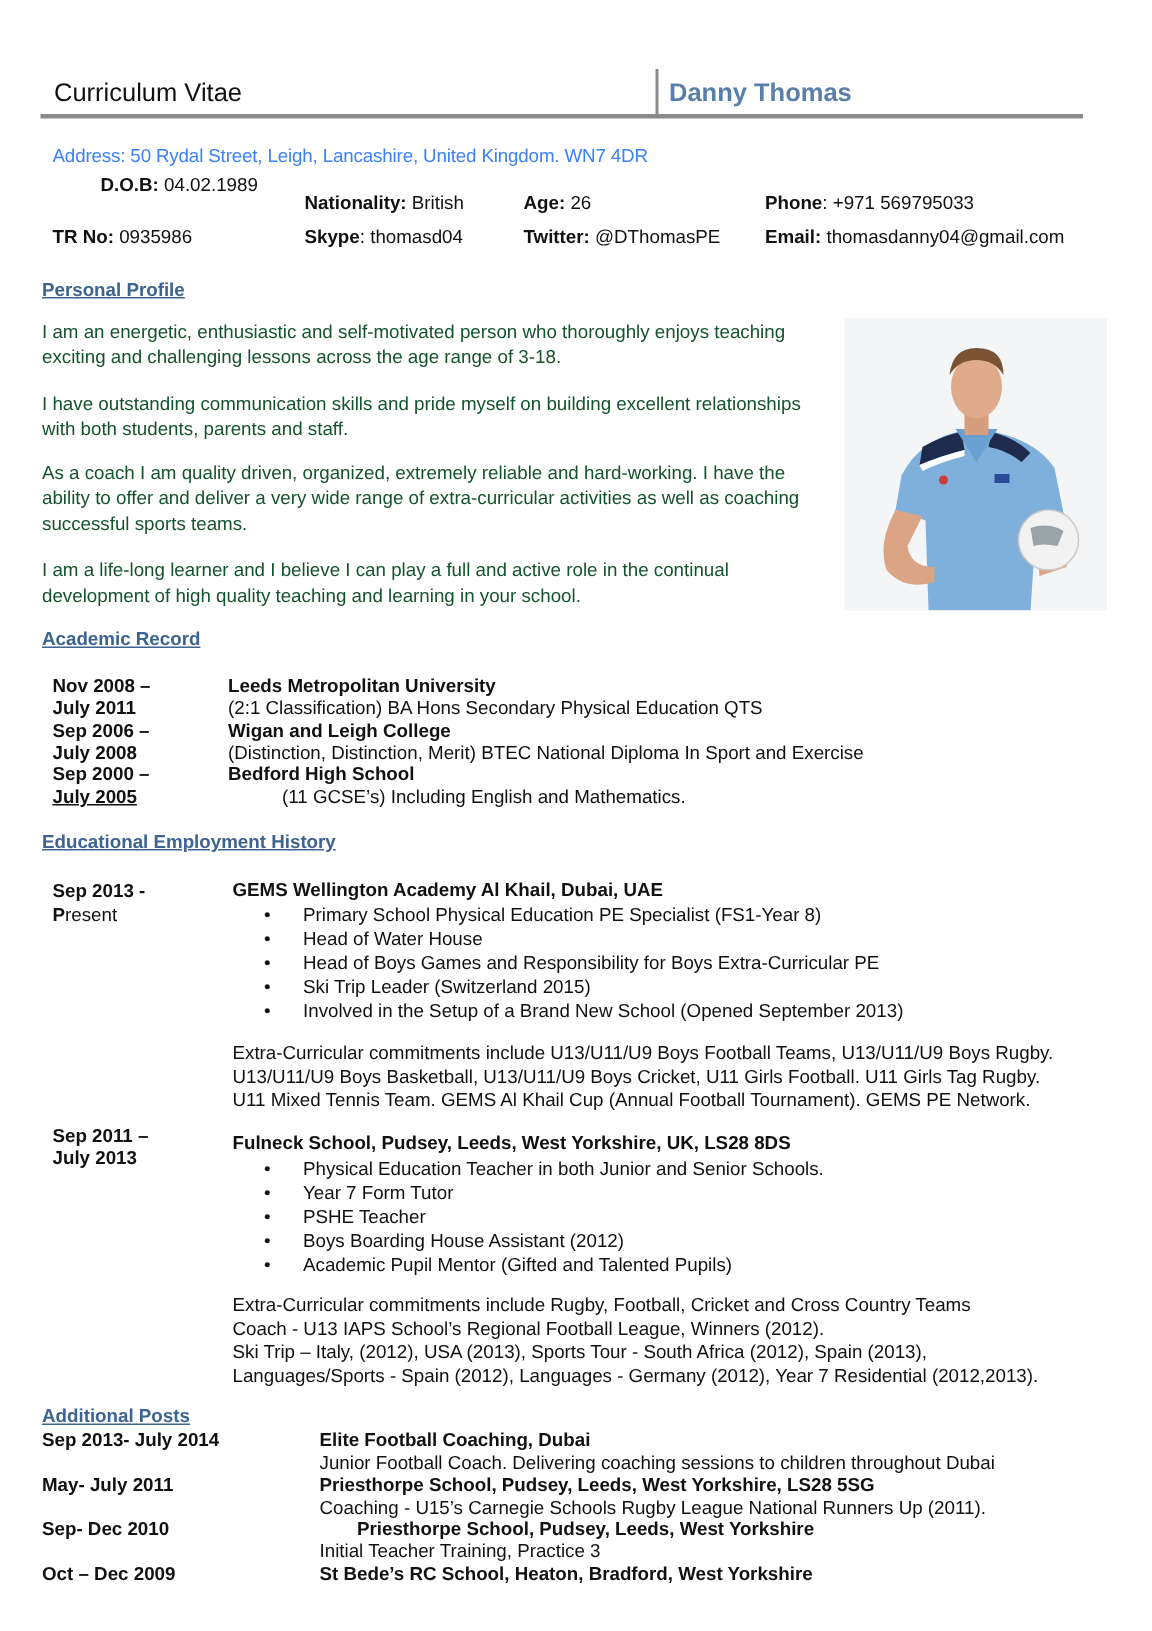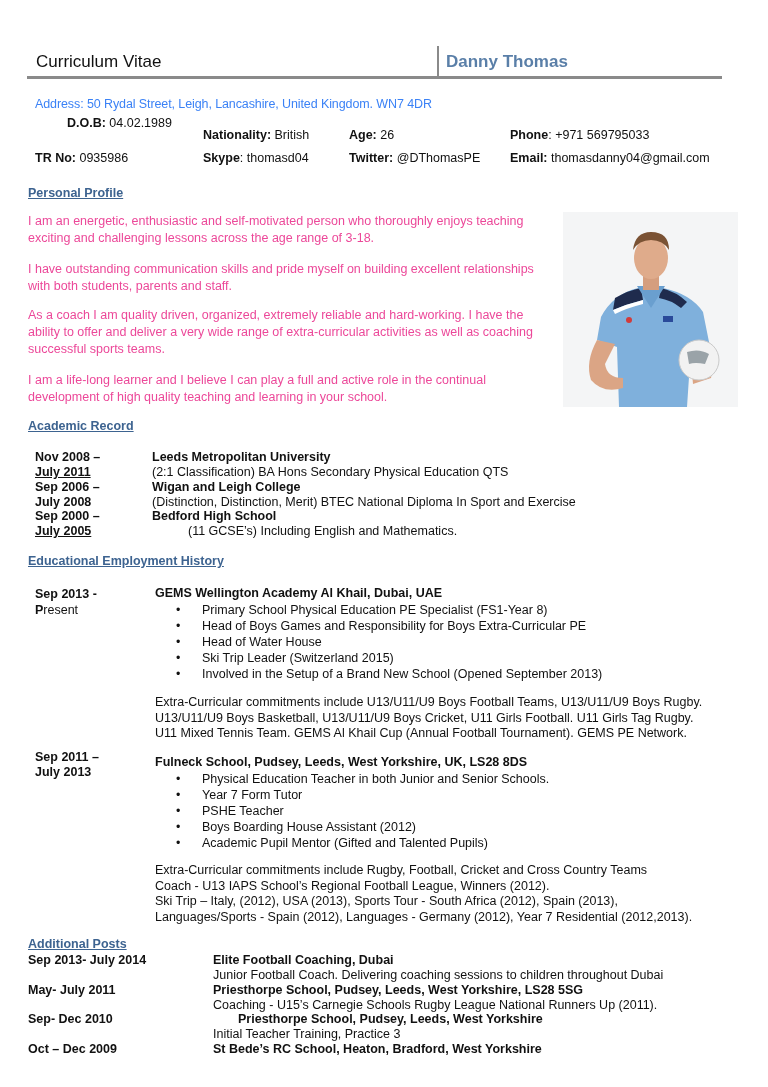--- a/index.html
+++ b/index.html
@@ -13,21 +13,21 @@
     .hdr-right { left: 446px; top: 52px; font-size: 17px; font-weight: bold; color: #5a7fa8; }
     .hdr-rule { left: 27px; top: 76px; width: 695px; height: 3px; background: #8a8a8a; }
     .hdr-divider { left: 437px; top: 46px; width: 2px; height: 32px; background: #8a8a8a; }
     .address { left: 35px; top: 97px; font-size: 12.5px; color: #3b82f6; letter-spacing: -0.1px; }
 
     .info { font-size: 12.5px; color: #111; }
     .info b { font-weight: bold; }
 
     .sect { left: 28px; font-size: 12.5px; font-weight: bold; color: #3d6390; text-decoration: underline; }
 
-    .para { left: 28px; width: 530px; font-size: 12.5px; line-height: 17px; color: #ec4899; }
+    .para { left: 28px; width: 530px; font-size: 12.5px; line-height: 17px; color: #14532d; }
 
     .photo {
       left: 563px; top: 212px; width: 175px; height: 195px;
       background: #f3f4f5;
       overflow: hidden;
     }
 
     .ac-date { left: 35px; font-size: 12.5px; font-weight: bold; line-height: 15px; }
     .ac-inst { left: 152px; font-size: 12.5px; line-height: 15px; }
     .ac-inst.b { font-weight: bold; }
@@ -94,42 +94,42 @@
 
     <circle cx="66" cy="108" r="3" fill="#d23b3b"></circle>
     <rect x="100" y="104" width="10" height="6" fill="#2a4a9a"></rect>
   </svg>
 </div>
 
 <div class="abs sect" style="top:419px;">Academic Record</div>
 
 <div class="abs ac-date" style="top:450px;">Nov 2008 –</div>
 <div class="abs ac-inst b" style="top:450px;">Leeds Metropolitan University</div>
-<div class="abs ac-date" style="top:465px;text-decoration:underline;">July 2011</div>
+<div class="abs ac-date" style="top:465px;">July 2011</div>
 <div class="abs ac-inst" style="top:465px;">(2:1 Classification) BA Hons Secondary Physical Education QTS</div>
 
 <div class="abs ac-date" style="top:480px;">Sep 2006 –</div>
 <div class="abs ac-inst b" style="top:480px;">Wigan and Leigh College</div>
 <div class="abs ac-date" style="top:495px;">July 2008</div>
 <div class="abs ac-inst" style="top:495px;">(Distinction, Distinction, Merit) BTEC National Diploma In Sport and Exercise</div>
 
 <div class="abs ac-date" style="top:509px;">Sep 2000 –</div>
 <div class="abs ac-inst b" style="top:509px;">Bedford High School</div>
 <div class="abs ac-date" style="top:524px;text-decoration:underline;">July 2005</div>
 <div class="abs ac-inst" style="top:524px;margin-left:36px;">(11 GCSE’s) Including English and Mathematics.</div>
 
 <div class="abs sect" style="top:554px;">Educational Employment History</div>
 
 <div class="abs emp-date" style="top:586px;font-weight:bold;">Sep 2013 -</div>
 <div class="abs emp-date" style="top:602px;"><b>P</b><span>resent</span></div>
 <div class="abs emp-title" style="top:586px;">GEMS Wellington Academy Al Khail, Dubai, UAE</div>
 <ul class="abs bullets" style="top:602px;">
   <li>Primary School Physical Education PE Specialist (FS1-Year 8)</li>
+  <li>Head of Water House</li>
   <li>Head of Boys Games and Responsibility for Boys Extra-Curricular PE</li>
-  <li>Head of Water House</li>
   <li>Ski Trip Leader (Switzerland 2015)</li>
   <li>Involved in the Setup of a Brand New School (Opened September 2013)</li>
 </ul>
 <div class="abs extra" style="top:695px;">
   <div>Extra-Curricular commitments include U13/U11/U9 Boys Football Teams, U13/U11/U9 Boys Rugby.</div>
   <div>U13/U11/U9 Boys Basketball, U13/U11/U9 Boys Cricket, U11 Girls Football. U11 Girls Tag Rugby.</div>
   <div>U11 Mixed Tennis Team. GEMS Al Khail Cup (Annual Football Tournament). GEMS PE Network.</div>
 </div>
 
 <div class="abs emp-date" style="top:750px;font-weight:bold;line-height:15px;">

